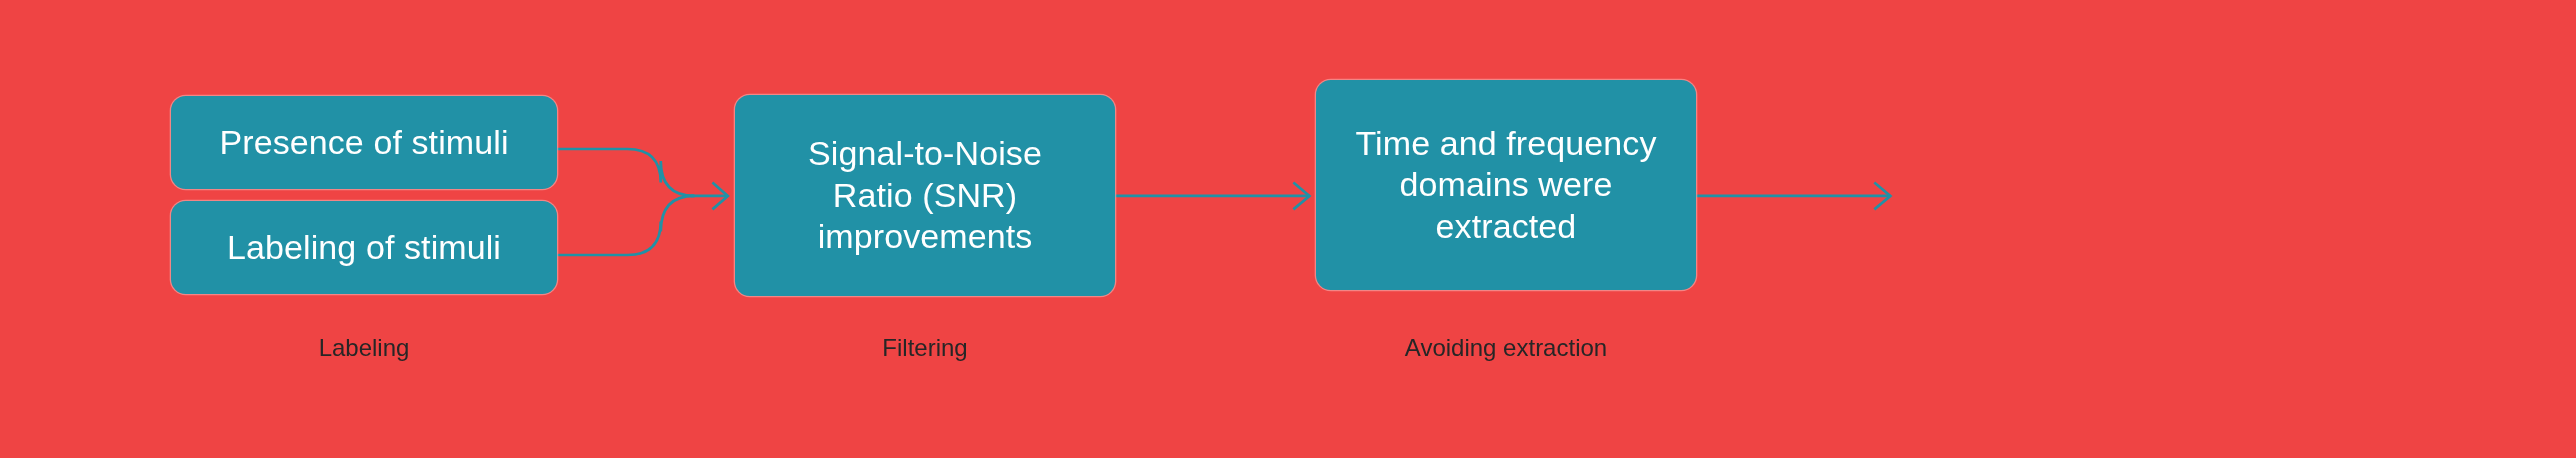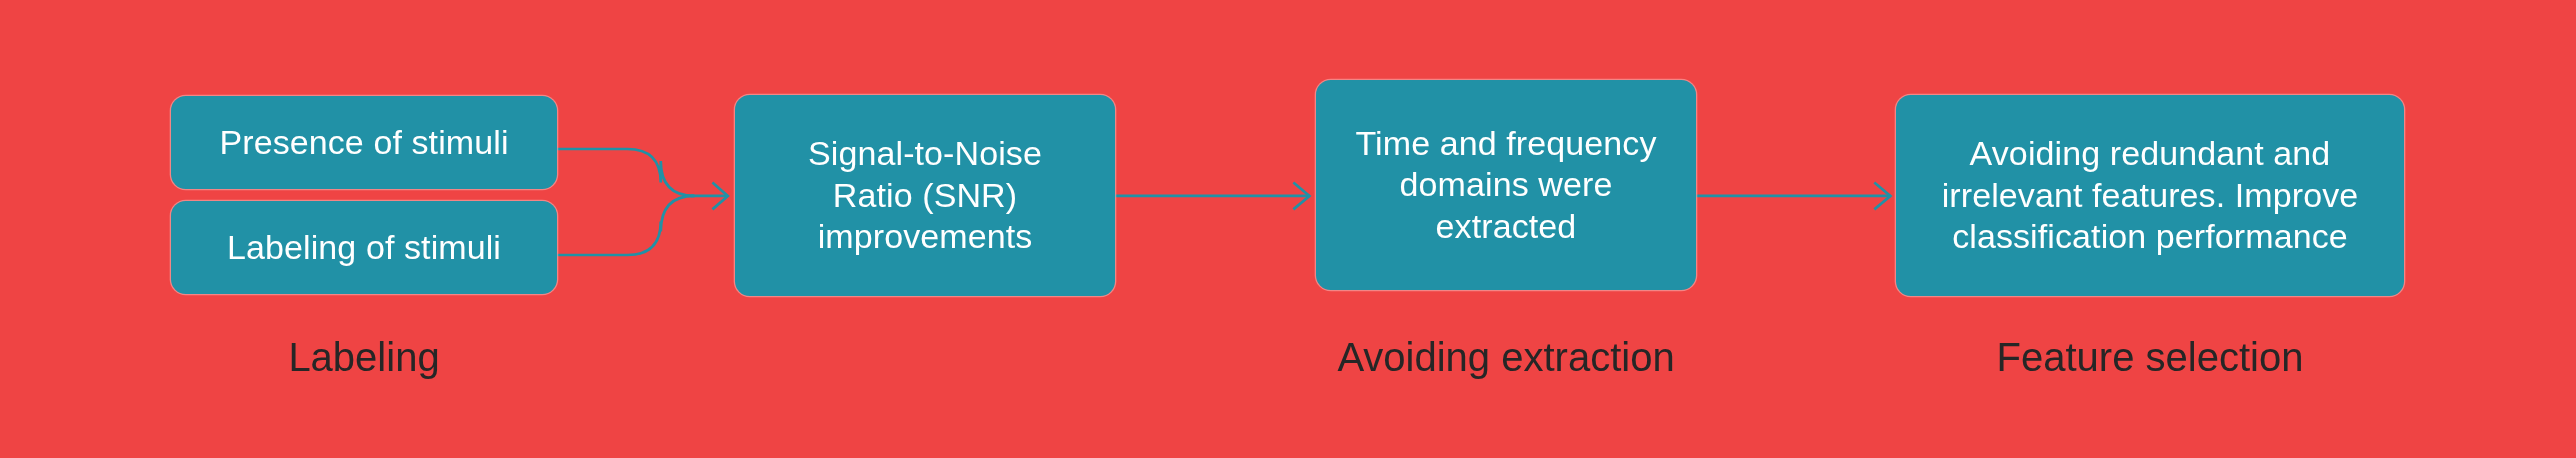--- a/index.html
+++ b/index.html
@@ -69,21 +69,21 @@
   #box-absence    { left: 171px;  top: 201px; width: 386px; height: 93px; }
   #box-filtering  { left: 735px; top: 95px; width: 380px; height: 201px; }
   #box-extraction { left: 1316px; top: 80px; width: 380px; height: 210px; align-items: center; }
   #box-selection  { left: 1896px; top: 95px; width: 508px; height: 201px; }
 
   
   .caption {
     position: absolute;
     text-align: center;
     color: #262626;
-    font-size: 40px;
+    font-size: 24px;
     font-weight: 400;
     line-height: 1.1;
     white-space: nowrap;
   }
   #cap-labeling   { left: 171px;  top: 335px; width: 386px; }
   #cap-filtering  { left: 735px; top: 335px; width: 380px; }
   #cap-extraction { left: 1316px; top: 335px; width: 380px; }
   #cap-selection  { left: 1896px; top: 335px; width: 508px; }
 </style>
 </head>
@@ -124,27 +124,22 @@
 Ratio (SNR)
 improvements</span>
   </div>
 
   <div class="stage-box" id="box-extraction" style="background: rgb(33, 145, 166);">
     <span class="box-text" style="color: rgb(255, 255, 255);">Time and frequency
 domains were
 extracted</span>
   </div>
 
-  <div class="stage-box" id="box-selection" style="background: rgb(33, 145, 166);">
-    <span class="box-text" style="color: rgb(255, 255, 255);">Avoiding redundant and
-irrelevant features. Improve
-classification performance</span>
-  </div>
 
   <div class="caption" id="cap-labeling" style="color: rgb(38, 38, 38);">Labeling</div>
 
+  <div class="caption" id="cap-filtering" style="color: rgb(38, 38, 38);">Filtering</div>
 
   <div class="caption" id="cap-extraction" style="color: rgb(38, 38, 38);">Avoiding extraction</div>
 
-  <div class="caption" id="cap-selection" style="color: rgb(38, 38, 38);">Feature selection</div>
 
 </div>
 
 
 </body></html>

